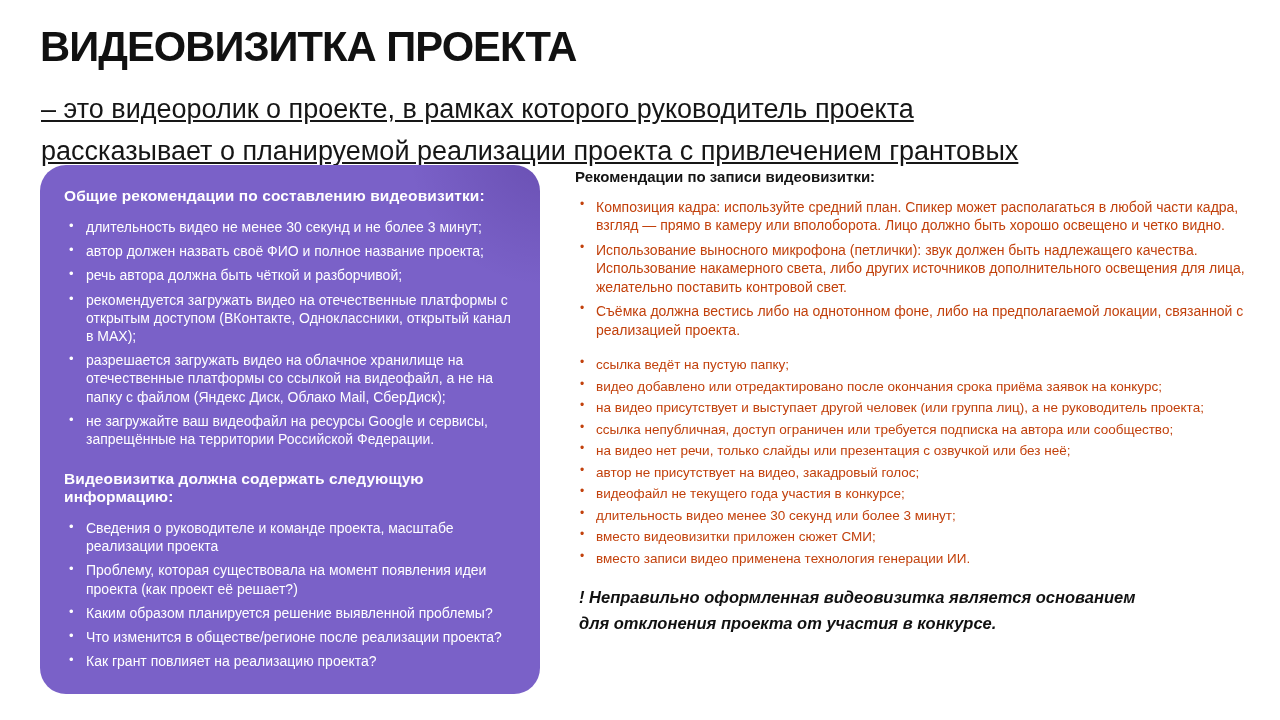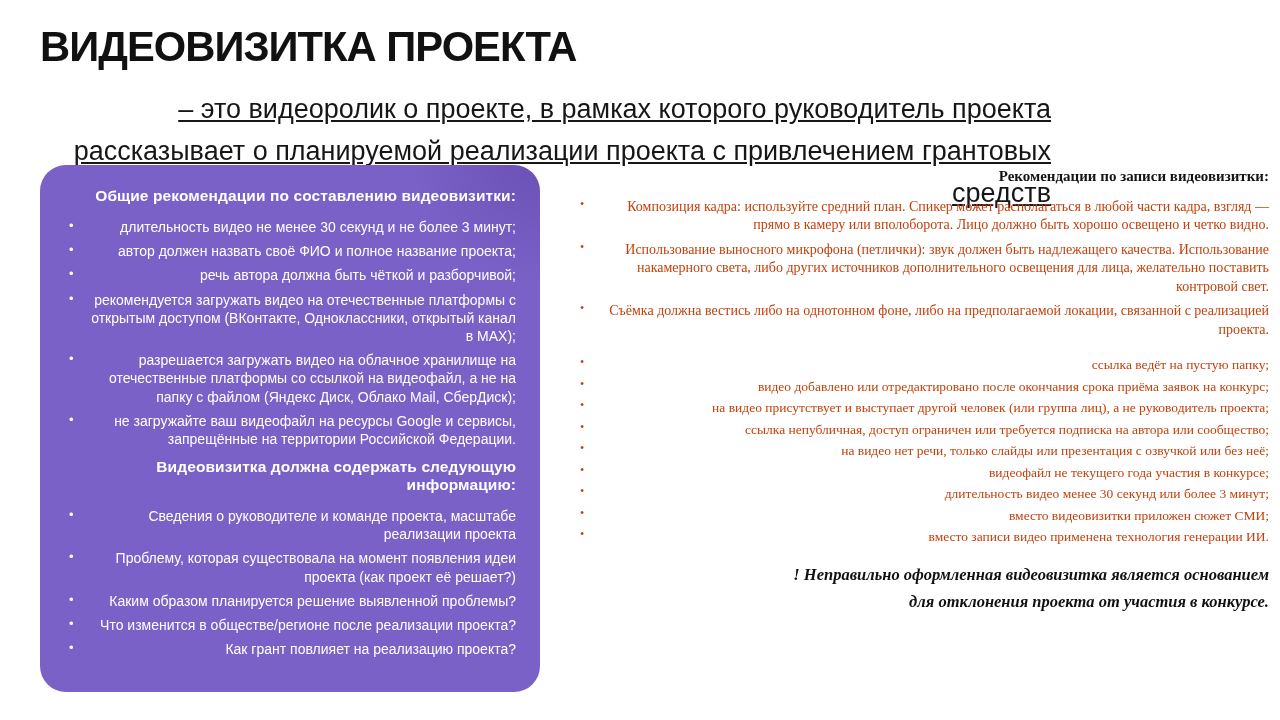--- a/index.html
+++ b/index.html
@@ -4,21 +4,21 @@
 <style>
   * { box-sizing: border-box; }
   html, body { margin: 0; padding: 0; }
   body {
     width: 1280px; height: 720px;
     background: #ffffff;
     font-family: "Liberation Sans", sans-serif;
     color: #1a1a1a;
     overflow: hidden;
   }
-  .slide { position: relative; width: 1280px; height: 720px; text-align: right; }
+  .slide { position: relative; width: 1280px; height: 720px; }
 
   
   .page-title {
     position: absolute; left: 40px; top: 22px;
     margin: 0;
     font-size: 43px; font-weight: 900; letter-spacing: -1px;
     color: #111111;
     transform: scaleX(0.97); transform-origin: left center;
     white-space: nowrap;
   }
@@ -37,37 +37,37 @@
     padding: 22px 24px 18px 24px;
     border-radius: 26px;
     color: #ffffff;
     background-color: #7a61c8;
     background-image: radial-gradient(circle 190px at 101% -3%, rgba(30,0,80,0.18), rgba(30,0,80,0) 72%);
   }
   .purple-card h2 {
     margin: 0 0 13px 0;
     font-size: 15.5px; font-weight: 700; letter-spacing: 0.1px;
   }
-  .purple-card h2.second { margin-top: 10px; }
+  .purple-card h2.second { margin-top: 22px; }
   .purple-card ul { list-style: none; margin: 0; padding: 0; }
   .purple-card li {
     position: relative;
     padding-left: 22px;
     font-size: 14px; line-height: 1.3;
     margin-bottom: 6px;
   }
   .purple-card li::before {
     content: "\2022";
     position: absolute; left: 5px; top: 0;
     font-size: 13px;
   }
 
   
   .right-col {
-    position: absolute; left: 575px; top: 168px; width: 694px; font-family: Liberation Serif, serif;
+    position: absolute; left: 575px; top: 168px; width: 694px;
   }
   .right-col h3 {
     margin: 0 0 13px 0;
     font-size: 15px; font-weight: 700;
     color: #141414;
   }
   .right-col h3.second { margin-top: 4px; }
   .right-col ul { list-style: none; margin: 0 0 17px 0; padding: 0; }
   .right-col li {
     position: relative;
@@ -79,21 +79,21 @@
   .right-col li::before {
     content: "\2022";
     position: absolute; left: 5px; top: -1px;
     font-size: 12px;
   }
   .right-col ul.errors li {
     font-size: 13.5px; line-height: 1.26;
     margin-bottom: 4.5px;
   }
   .note {
-    margin: 12px 0 0 24px;
+    margin: 12px 0 0 4px;
     font-size: 16.5px; font-weight: 700; font-style: italic;
     line-height: 1.6;
     color: #111111;
   }
 </style>
 </head>
 <body>
 
 <div class="slide">
 
@@ -129,20 +129,21 @@
         <li>Использование выносного микрофона (петлички): звук должен быть надлежащего качества. Использование накамерного света, либо других источников дополнительного освещения для лица, желательно поставить контровой свет.</li>
         <li>Съёмка должна вестись либо на однотонном фоне, либо на предполагаемой локации, связанной с реализацией проекта.</li>
       </ul>
 
     <ul class="errors">
         <li>ссылка ведёт на пустую папку;</li>
         <li>видео добавлено или отредактировано после окончания срока приёма заявок на конкурс;</li>
         <li>на видео присутствует и выступает другой человек (или группа лиц), а не руководитель проекта;</li>
         <li>ссылка непубличная, доступ ограничен или требуется подписка на автора или сообщество;</li>
         <li>на видео нет речи, только слайды или презентация с озвучкой или без неё;</li>
+        <li>автор не присутствует на видео, закадровый голос;</li>
         <li>видеофайл не текущего года участия в конкурсе;</li>
         <li>длительность видео менее 30 секунд или более 3 минут;</li>
         <li>вместо видеовизитки приложен сюжет СМИ;</li>
         <li>вместо записи видео применена технология генерации ИИ.</li>
       </ul>
 
     <p class="note">
       <span>! Неправильно оформленная видеовизитка является основанием</span><br>
       <span>для отклонения проекта от участия в конкурсе.</span>
     </p>

